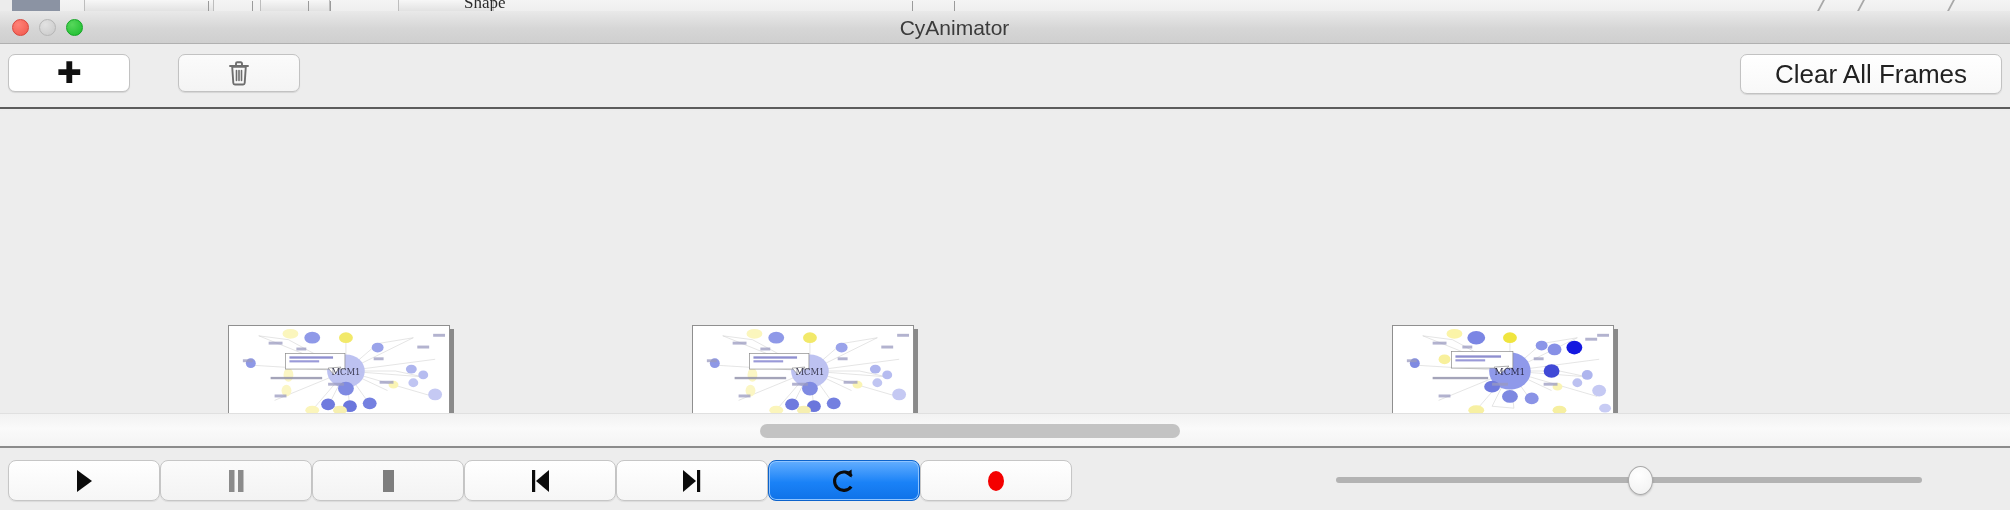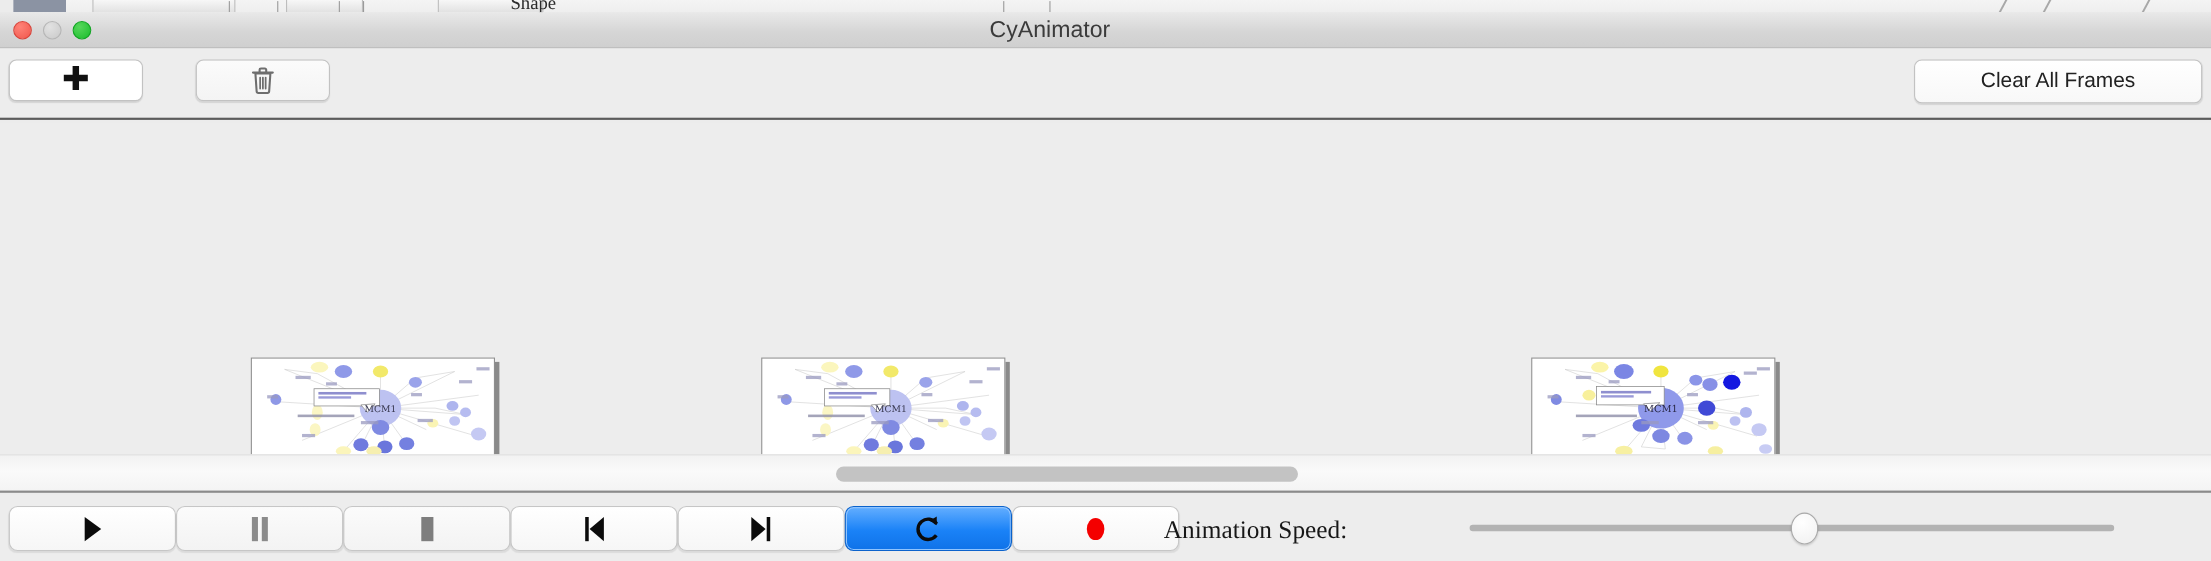--- a/index.html
+++ b/index.html
@@ -67,21 +67,21 @@
     border: 1px solid #c2c2c2; border-radius: 7px;
     background: linear-gradient(#ffffff, #f7f7f7);
     box-shadow: 0 1px 1px rgba(0,0,0,.10);
     display: flex; align-items: center; justify-content: center;
     cursor: pointer;
   }
   .btn.add   { left: 8px;  top: 10px; width: 122px; height: 38px; background: #fff; }
   .btn.trash { left: 178px; top: 10px; width: 122px; height: 38px;
                background: linear-gradient(#fbfbfb,#f4f4f4); }
   .btn.clear { right: 8px; top: 10px; width: 262px; height: 40px;
-               background: linear-gradient(#ffffff,#f8f8f8); font-size: 19px; color: #222; }
+               background: linear-gradient(#ffffff,#f8f8f8); font-size: 26px; color: #222; }
 
   .plus-glyph { font-size: 30px; line-height: 1; font-weight: 700; color: #101010;
                 font-family: "DejaVu Sans", sans-serif; }
 
   
   .timeline {
     position: absolute; left: 0; top: 111px; width: 2010px; height: 302px;
     background: #ededed; overflow: hidden;
   }
 
@@ -432,21 +432,20 @@
     </div>
 
     <div class="cbtn" style="left:920px;">
       <span>
         <svg class="glyph" width="24" height="26" viewBox="0 0 24 26" aria-hidden="true">
           <ellipse cx="12" cy="13" rx="8" ry="10" fill="#f40000"></ellipse>
         </svg>
       </span>
     </div>
 
-    <div class="speed-label">Animation Speed:</div>
 
     <div class="slider">
       <div class="track"></div>
       <div class="thumb" style="left: 292.22px;"></div>
     </div>
   </div>
 
 </div>
 
 </body></html>

